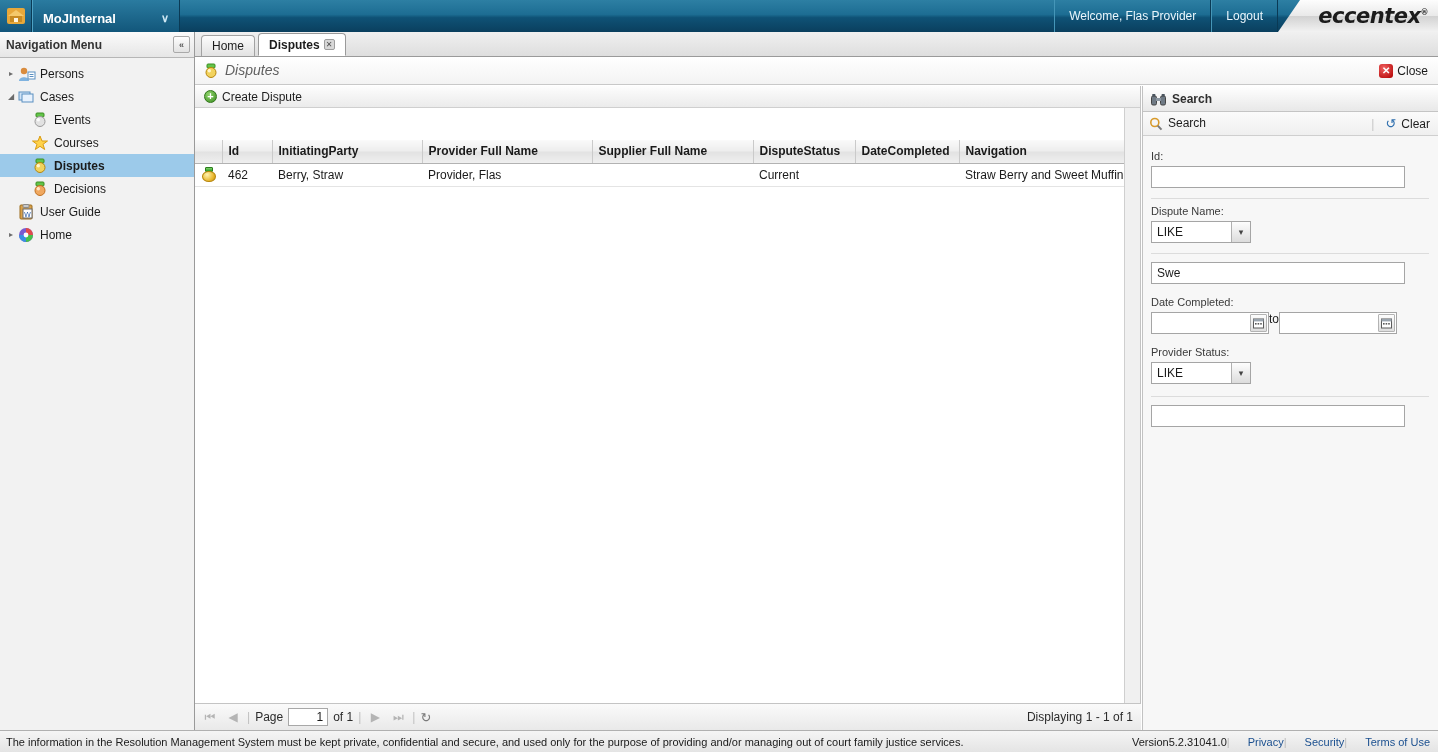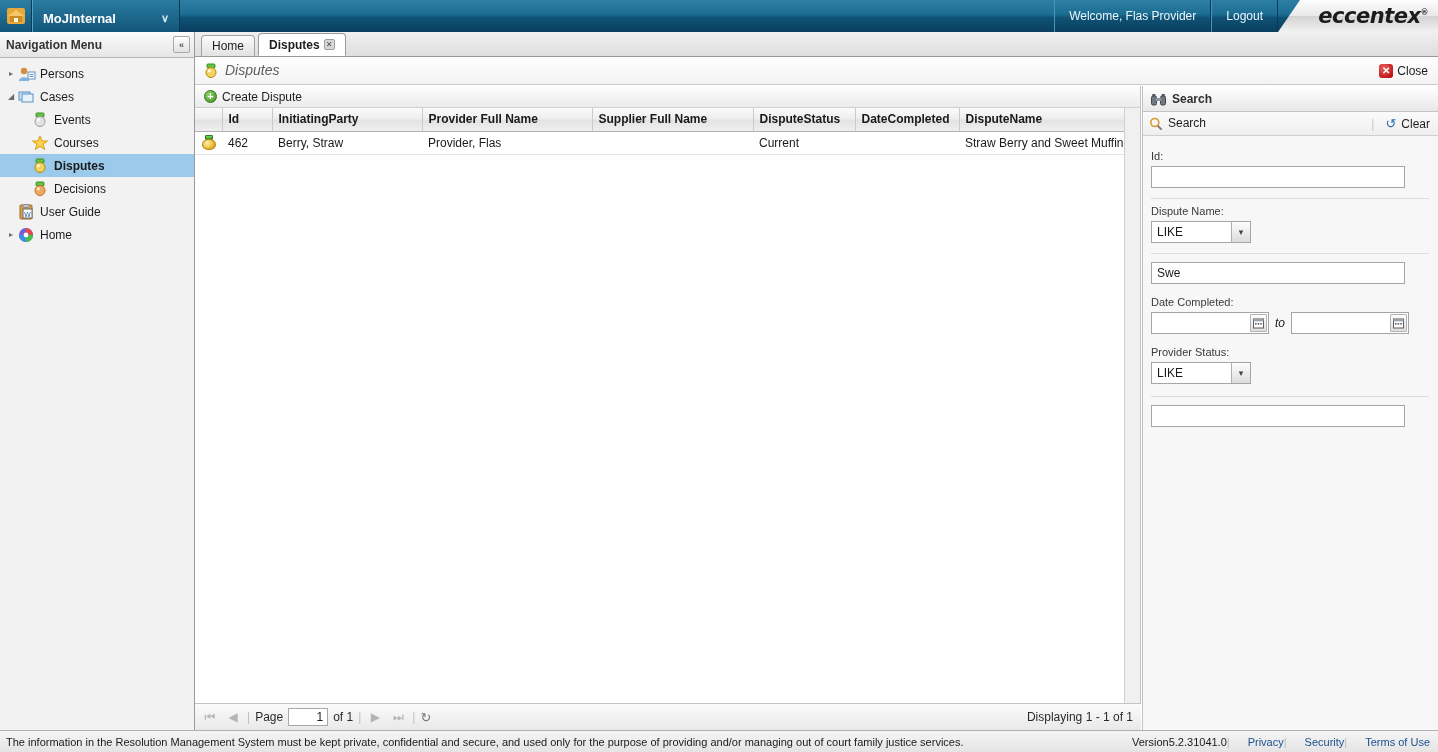--- a/index.html
+++ b/index.html
@@ -162,21 +162,21 @@
     display: flex; align-items: center; gap: 5px;
     font-size: 12px; color: #1d1d1d; cursor: pointer; padding: 0 4px;
   }
   .plus-ic {
     width: 13px; height: 13px; border-radius: 50%;
     background: radial-gradient(circle at 35% 30%, #8fd36b, #3d8f22);
     border: 1px solid #2f7519;
     color: #fff; font-size: 11px; line-height: 11px; text-align: center; font-weight: bold;
   }
 
-  table.grid { border-collapse: collapse; width: 944px; table-layout: fixed; }
+  table.grid { border-collapse: collapse; width: 944px; table-layout: fixed; margin-top: 32px; }
   table.grid th {
     height: 23px;
     background: linear-gradient(to bottom, #fafafa 0%, #ededed 48%, #e2e2e2 52%, #efefef 100%);
     border-right: 1px solid #cacaca;
     border-bottom: 1px solid #b2b2b2;
     font-size: 12px; font-weight: bold; color: #1a1a1a;
     text-align: left; padding: 0 6px;
     white-space: nowrap; overflow: hidden;
   }
   table.grid td {
@@ -258,21 +258,21 @@
     position: relative; overflow: hidden;
   }
   .sel-wrap .sel-val { font-size: 12px; padding-left: 5px; color: #1a1a1a; }
   .sel-wrap .sel-arrow {
     position: absolute; right: 0; top: 0; width: 19px; height: 20px;
     background: linear-gradient(to bottom, #fdfdfd, #dcdcdc);
     border-left: 1px solid #b0b0b0;
     display: flex; align-items: center; justify-content: center;
     font-size: 9px; color: #444;
   }
-  .date-row { display: flex; align-items: center; gap: 6px; font-style: italic; }
+  .date-row { display: flex; gap: 0; }
   .date-box {
     width: 118px; height: 22px; border: 1px solid #a5a5a5; background: #fff;
     position: relative;
   }
   .cal-ic {
     position: absolute; right: 1px; top: 1px; width: 17px; height: 18px;
     background: linear-gradient(to bottom, #fdfdfd, #dedede);
     border: 1px solid #b3b3b3; border-radius: 1px;
     display: flex; align-items: center; justify-content: center;
     font-size: 9px; color: #3a3a3a; cursor: pointer;
@@ -474,21 +474,21 @@
       </colgroup>
       <thead>
         <tr>
           <th></th>
           <th>Id</th>
           <th>InitiatingParty</th>
           <th>Provider Full Name</th>
           <th>Supplier Full Name</th>
           <th>DisputeStatus</th>
           <th>DateCompleted</th>
-          <th>DisputeName</th>
+          <th>Navigation</th>
         </tr>
       </thead>
       <tbody>
         <tr>
           <td class="icon-cell">
             <span class="bead">
               <span class="cap"></span><span class="ball"></span>
             </span>
           </td>
           <td class="link-cell">462</td>

